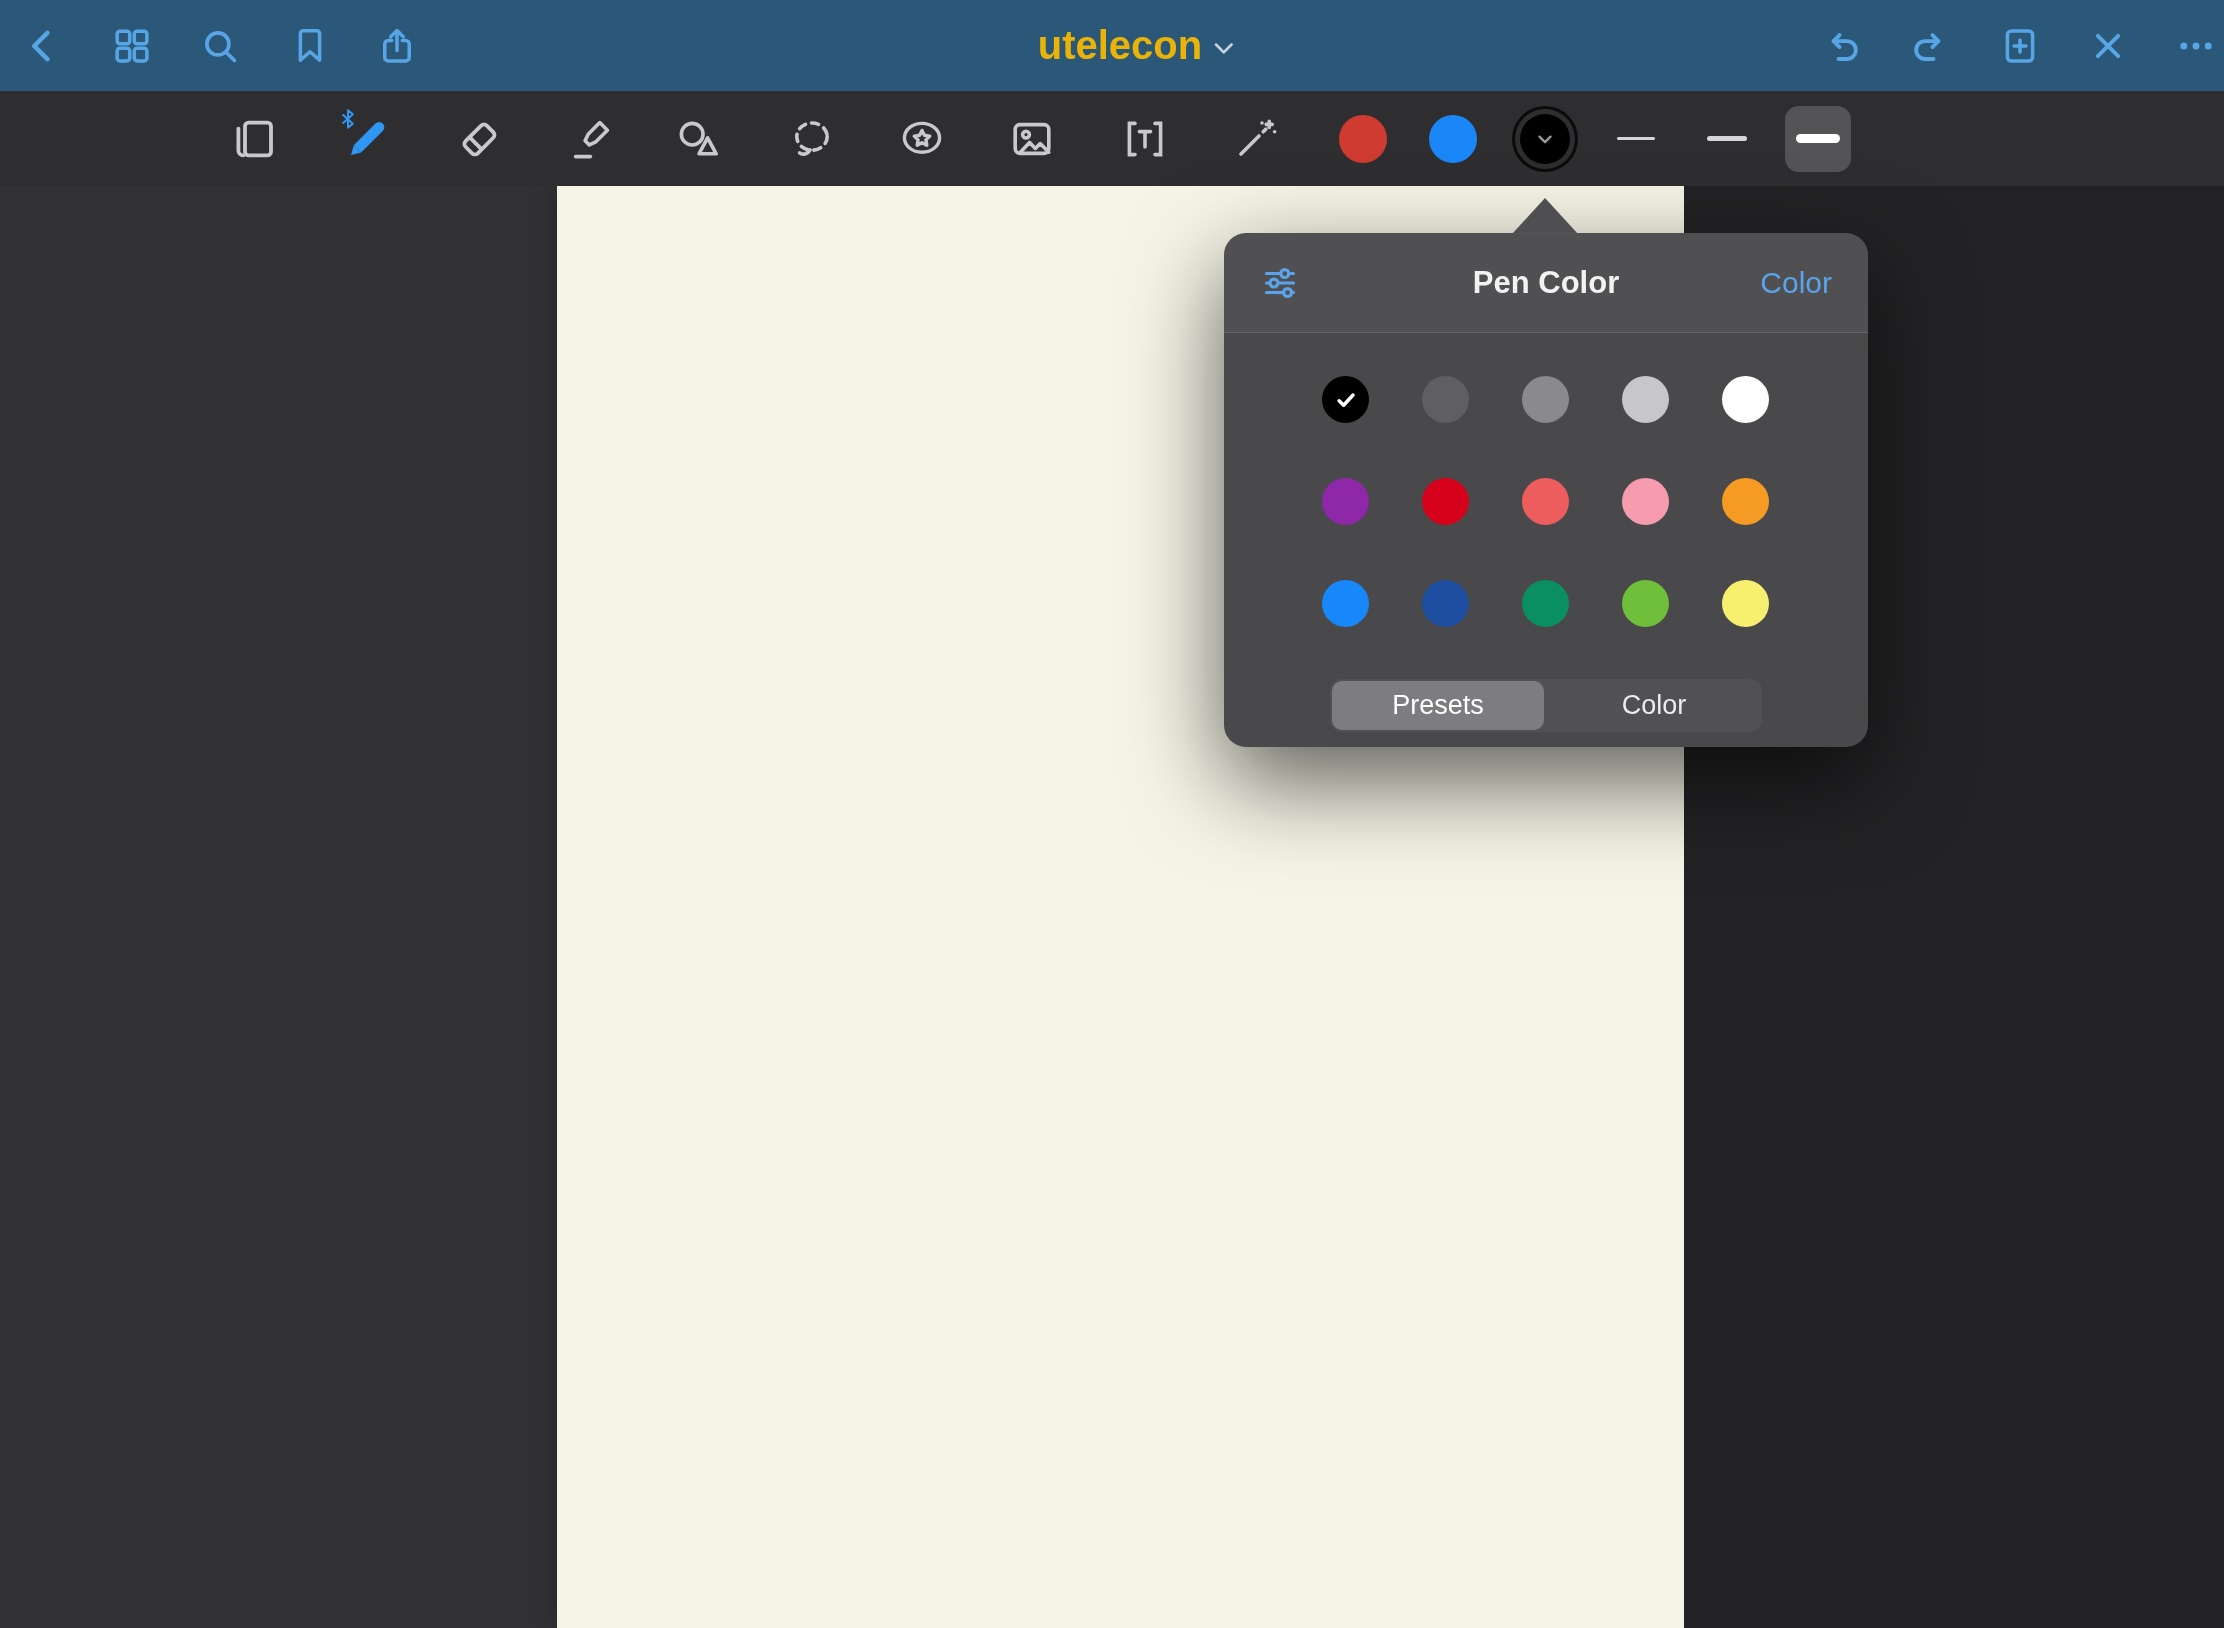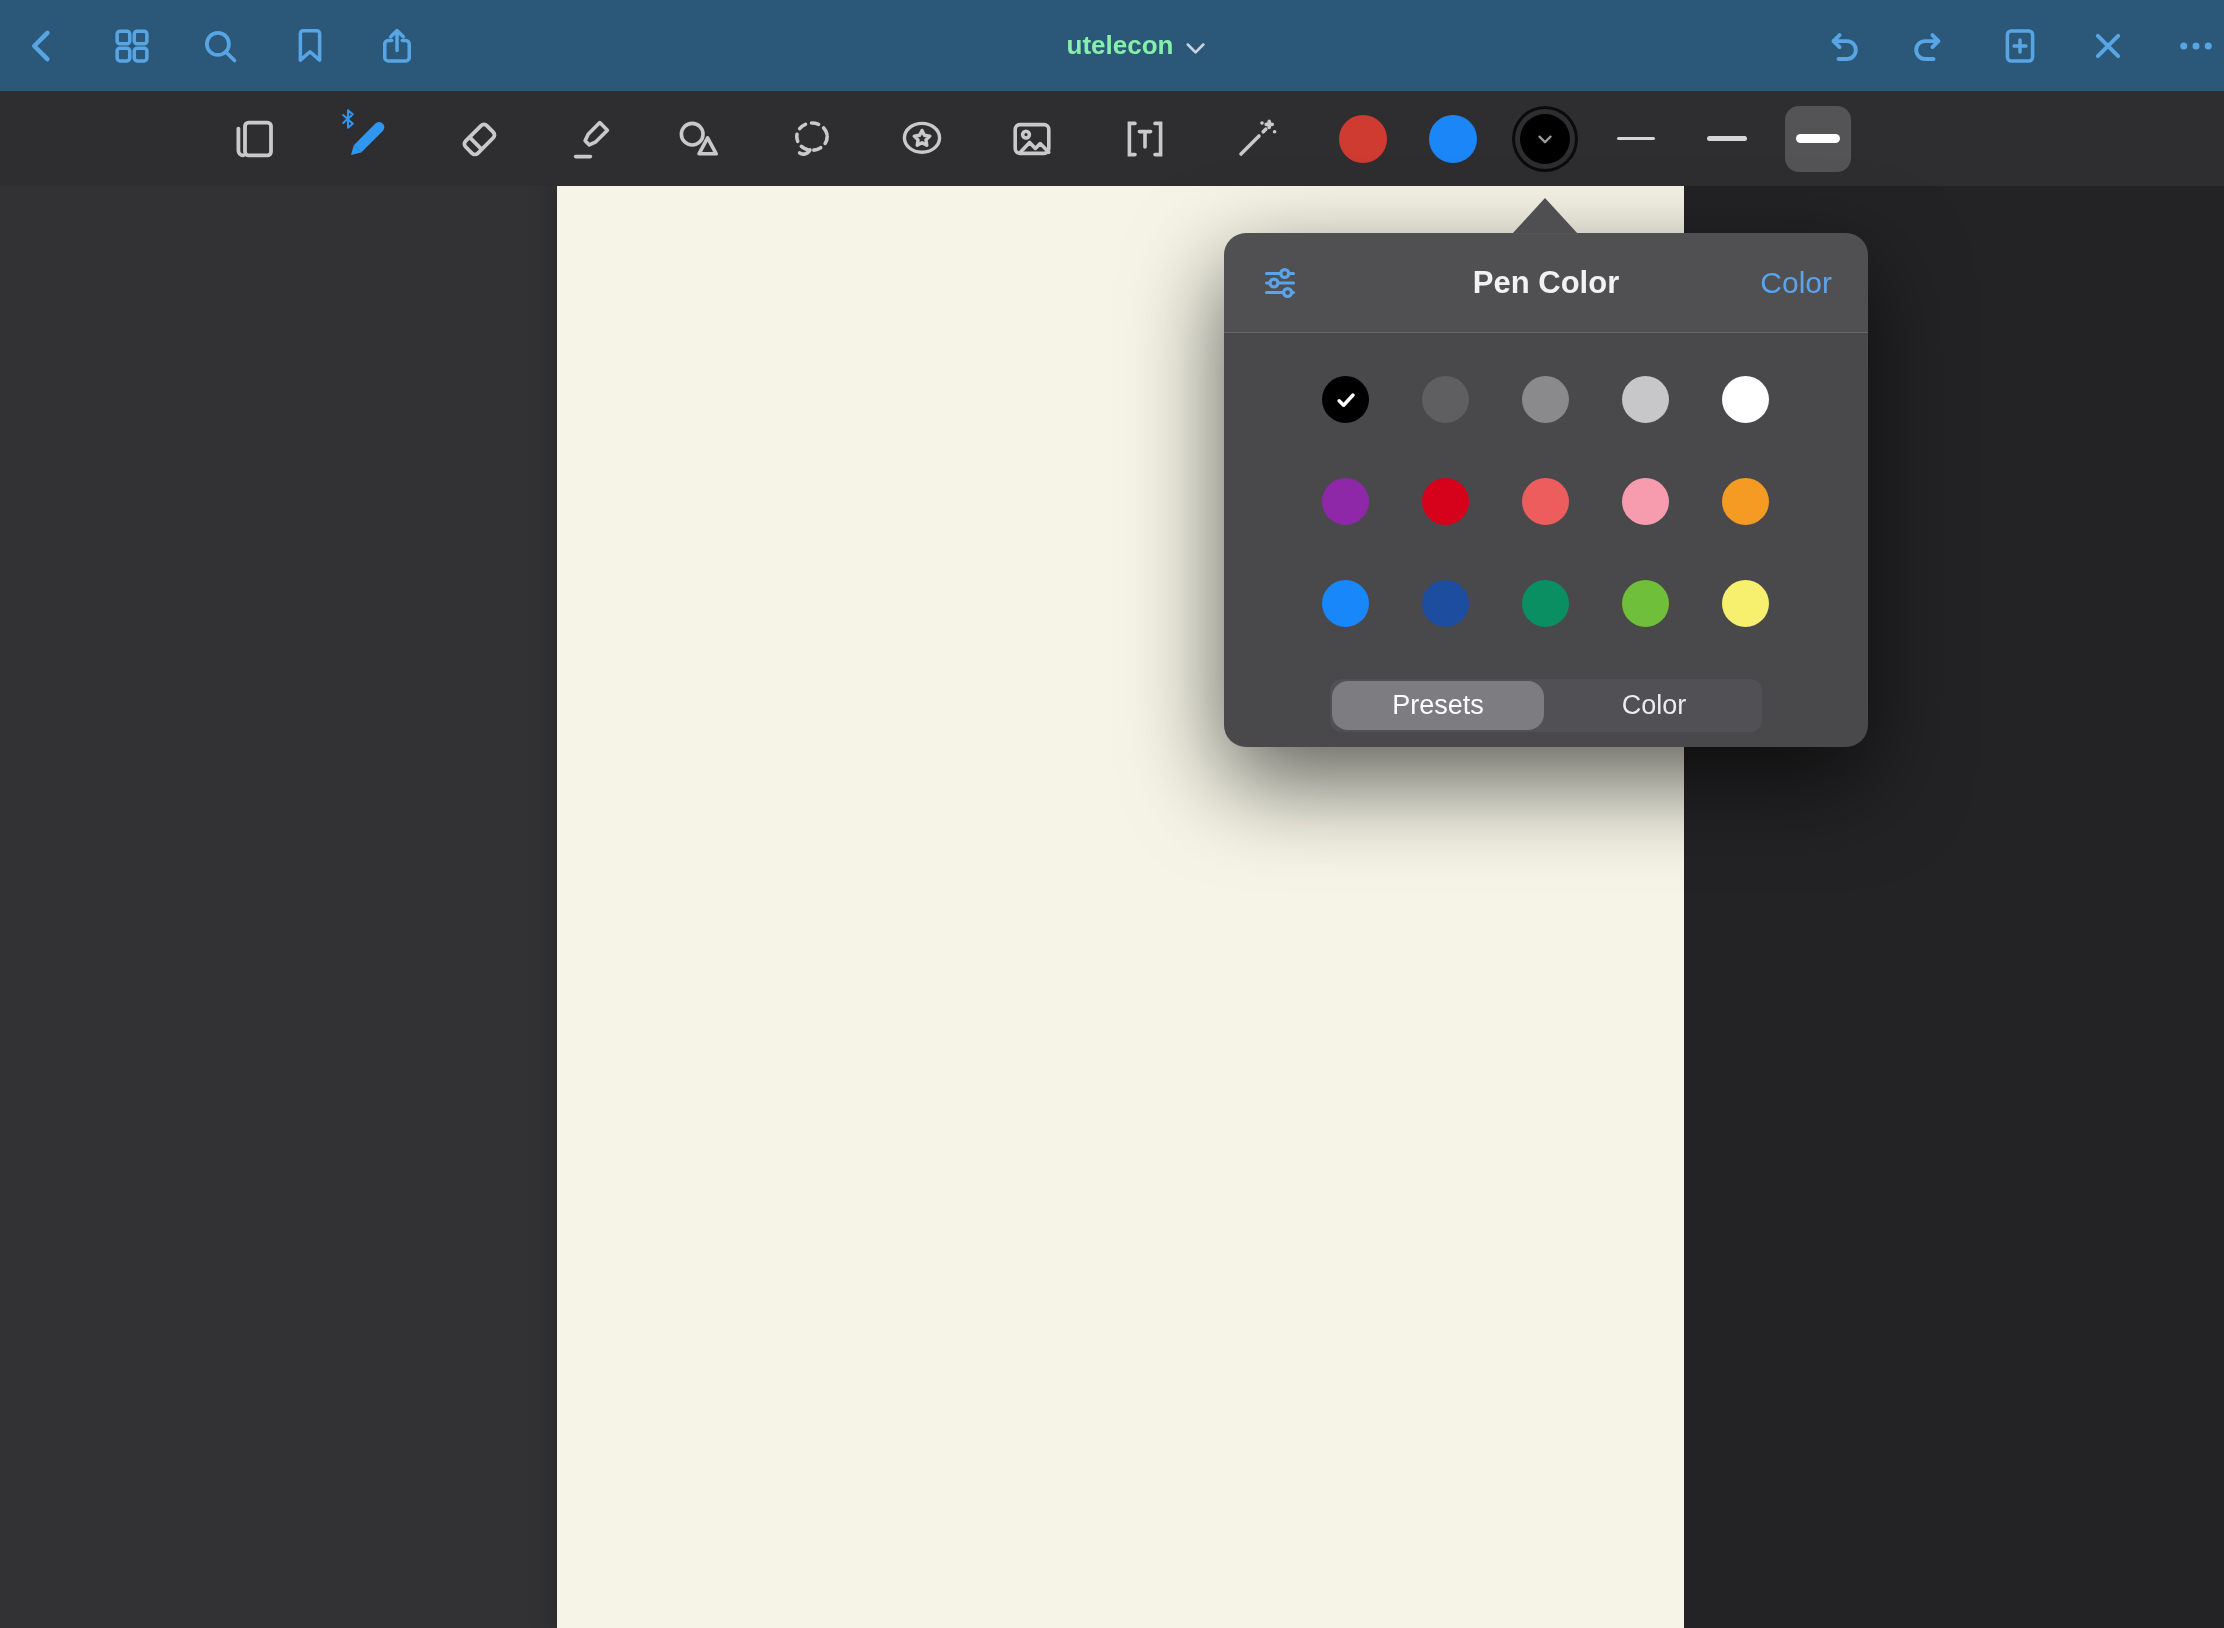--- a/index.html
+++ b/index.html
@@ -18,21 +18,21 @@
   }
   .nav-btn {
     position: absolute; top: 21px; width: 50px; height: 50px;
     display: flex; align-items: center; justify-content: center;
   }
   .nav-btn svg { width: 42px; height: 42px; }
   .doc-title {
     position: absolute; left: 1136px; top: 0; height: 91px;
     transform: translateX(-50%);
     display: flex; align-items: center; gap: 12px;
-    color: #86efac; font-size: 26px; font-weight: bold; white-space: nowrap;
+    color: #eab308; font-size: 40px; font-weight: bold; white-space: nowrap;
   }
   .doc-title svg { width: 20px; height: 14px; margin-top: 6px; }
 
   
   .toolbar {
     position: absolute; top: 91px; left: 0; width: 2224px; height: 95px;
     background: #2e2e30; z-index: 20;
   }
   .tool-btn {
     position: absolute; top: 50%; transform: translate(-50%, -50%);
@@ -119,21 +119,21 @@
   .swatch svg { width: 30px; height: 30px; }
 
   .segmented {
     position: absolute; left: 106px; top: 446px; width: 432px; height: 53px;
     background: #515155; border-radius: 12px;
     display: flex; overflow: hidden;
   }
   .segment {
     flex: 1; margin: 2px;
     display: flex; align-items: center; justify-content: center;
-    color: #ececee; font-size: 27px; border-radius: 16px;
+    color: #ececee; font-size: 27px; border-radius: 10px;
   }
   .segment.selected { background: #7d7d81; color: #ffffff; }
 </style>
 </head>
 <body>
 
 <header class="navbar">
   <div class="nav-btn" style="left:18px">
     <svg viewBox="0 0 24 24" fill="none" stroke="#58a5e6" stroke-width="2.6" stroke-linecap="round" stroke-linejoin="round">
       <path d="M14.5 4.5 L7 12 l7.5 7.5"></path>

